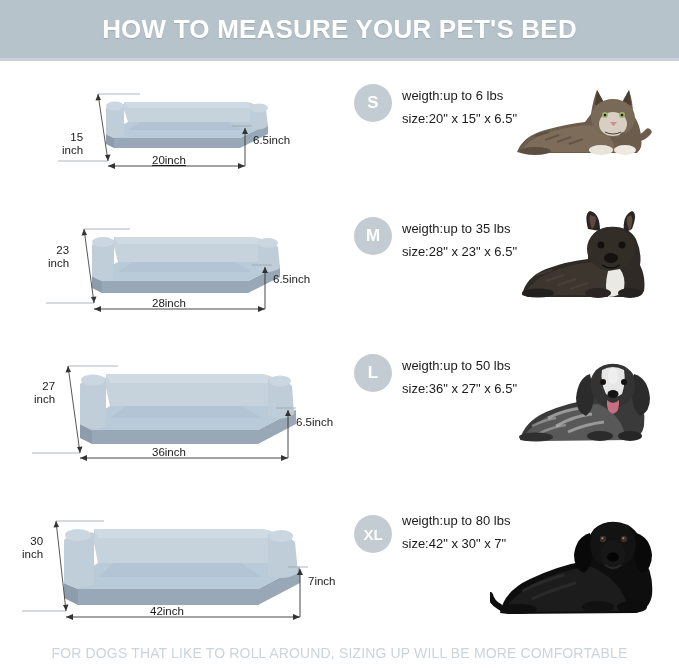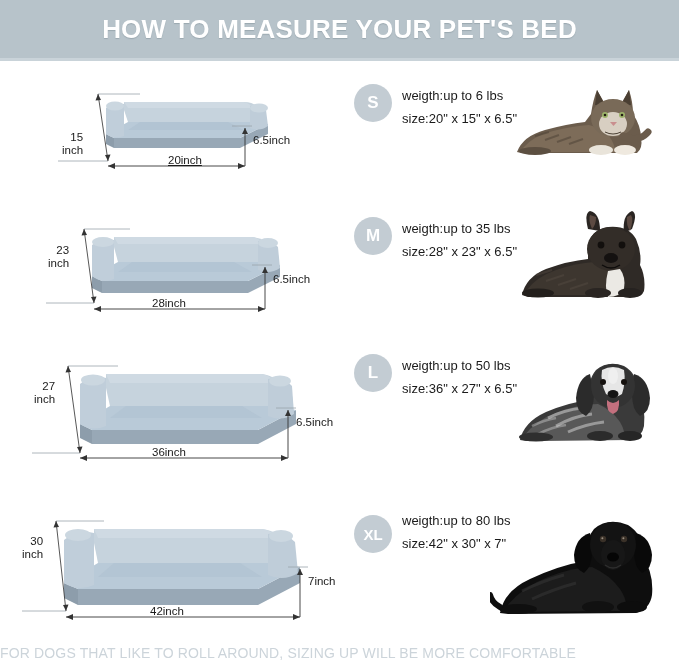--- a/index.html
+++ b/index.html
@@ -70,21 +70,21 @@
   .spec { position: absolute; left: 62px; top: 18px; }
   .spec-line {
     font-size: 13px; color: #1a1a1a; line-height: 23px; white-space: nowrap;
   }
 
   .pet { position: absolute; }
 
   
   .footer {
     position: absolute; left: 0; top: 637px; width: 679px; height: 31px;
-    display: flex; align-items: center; justify-content: flex-start;
+    display: flex; align-items: center; justify-content: center;
   }
   .footer-text {
     font-size: 14px; color: #ccd4da; letter-spacing: 0.15px; white-space: nowrap;
   }
 </style>
 </head>
 <body>
 
 <div class="page">
 
@@ -127,21 +127,21 @@
         <polygon points="245,100 238,97 238,103" fill="#333"></polygon>
         <line x1="245" y1="62" x2="245" y2="100" stroke="#333" stroke-width="0.9"></line>
         <polygon points="245,62 242,68 248,68" fill="#333"></polygon>
         <line x1="232" y1="60" x2="252" y2="60" stroke="#9aa3ab" stroke-width="0.8"></line>
       </svg>
 
       <div class="dim two-line" style="left:62px; top:93px; transform:translateY(-28px);">
         <div>15</div>
         <div>inch</div>
       </div>
-      <div class="dim" style="left:168px; top:88px;text-decoration:underline;">20inch</div>
+      <div class="dim" style="left:152px; top:88px;text-decoration:underline;">20inch</div>
       <div class="dim" style="left:253px; top:68px;">6.5inch</div>
     </div>
 
     <div class="size-block">
       <div class="badge badge-s">S</div>
       <div class="spec">
         <div class="spec-line">weigth:up to 6 lbs</div>
         <div class="spec-line">size:20" x 15" x 6.5"</div>
       </div>
 

